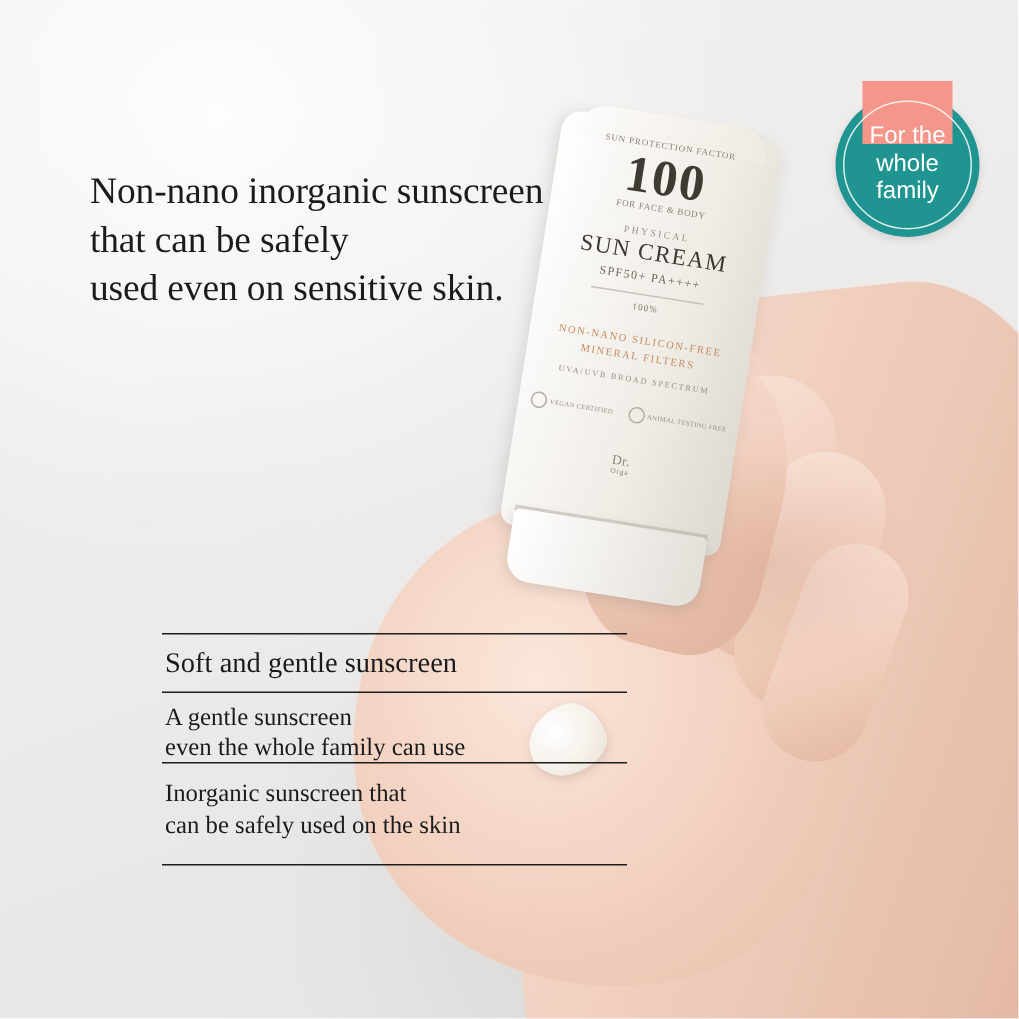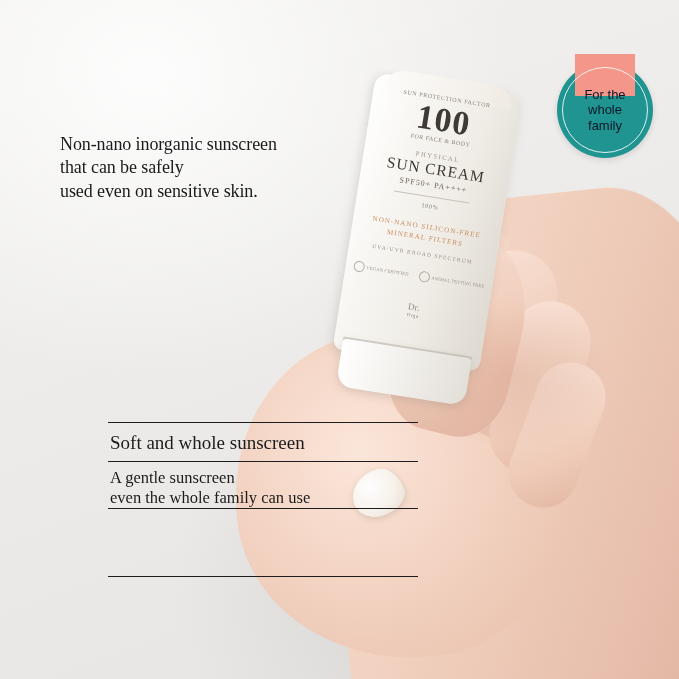--- a/index.html
+++ b/index.html
@@ -37,26 +37,25 @@
     background: radial-gradient(ellipse at 60% 60%, rgba(196,192,188,0.55) 0%, rgba(196,192,188,0.0) 70%);
     pointer-events: none;
   }
 
   
   .headline {
     position: absolute;
     left: 60px;
     top: 112px;
     width: 420px;
-    font-size: 18px;
+    font-size: 25px;
     line-height: 1.30;
     color: #1b1b1b;
     letter-spacing: -0.1px;
     white-space: pre-line;
-    margin-top: 21px;
   }
 
   
   .arm {
     position: absolute;
     left: 330px;
     top: 196px;
     width: 420px;
     height: 540px;
     background: linear-gradient(115deg, #f6ddcf 0%, #f2d2c1 35%, #e8c0ad 70%, #dcb09c 100%);
@@ -282,22 +281,22 @@
     width: 86px;
     height: 86px;
     border-radius: 50%;
     border: 1.5px solid rgba(255,255,255,0.85);
     box-sizing: border-box;
     display: flex;
     align-items: center;
     justify-content: center;
   }
   .badge-text {
-    color: #0f172a;
-    font-size: 13px;
+    color: #ffffff;
+    font-size: 16px;
     line-height: 1.18;
     text-align: center;
     font-family: "Liberation Sans", sans-serif;
     white-space: pre-line;
   }
   .badge-swatch {
     position: absolute;
     left: 18px;
     top: -8px;
     width: 60px;
@@ -390,20 +389,22 @@
   <div class="badge">
     <div class="badge-swatch"></div>
     <div class="badge-inner">
       <div class="badge-text">For the
 whole
 family</div>
     </div>
   </div>
 
   <div class="rule r1"></div>
-  <div class="line-text t1">Soft and whole sunscreen</div>
+  <div class="line-text t1">Soft and gentle sunscreen</div>
   <div class="rule r2"></div>
   <div class="line-text t2">A gentle sunscreen
 even the whole family can use</div>
   <div class="rule r3"></div>
+  <div class="line-text t3">Inorganic sunscreen that
+can be safely used on the skin</div>
   <div class="rule r4"></div>
 
 </div>
 
 </body></html>

